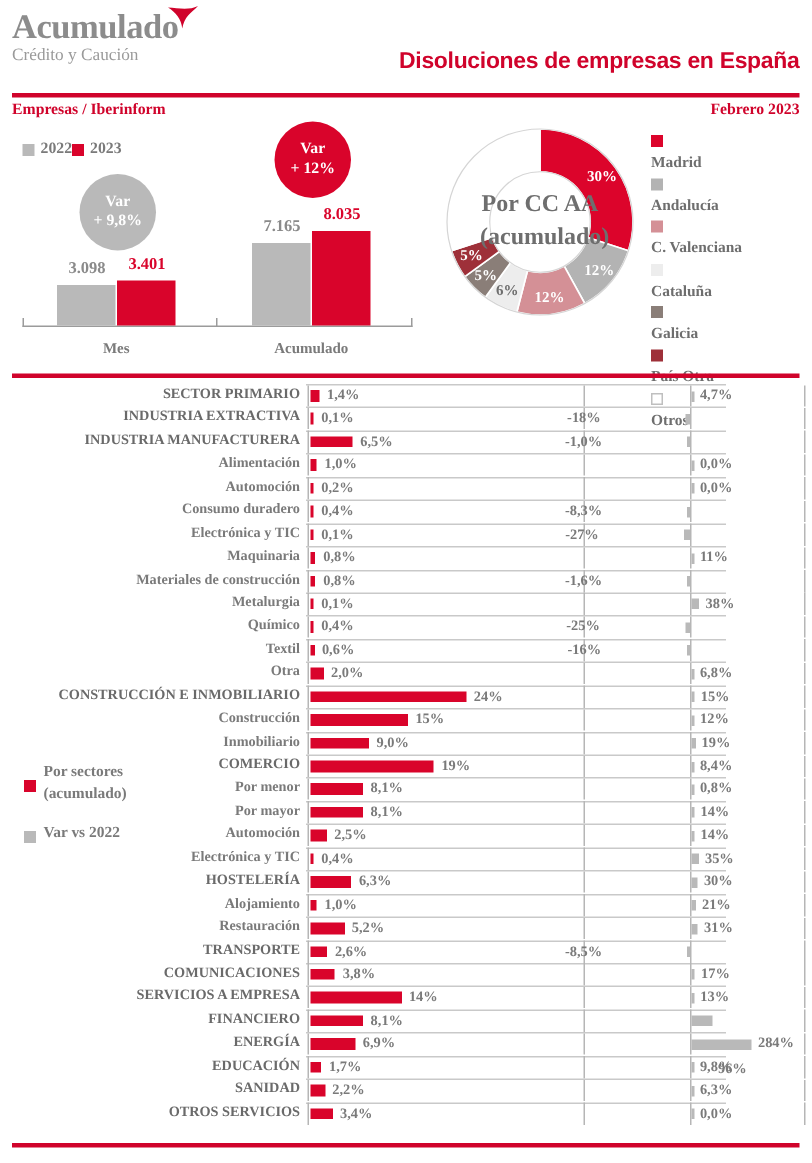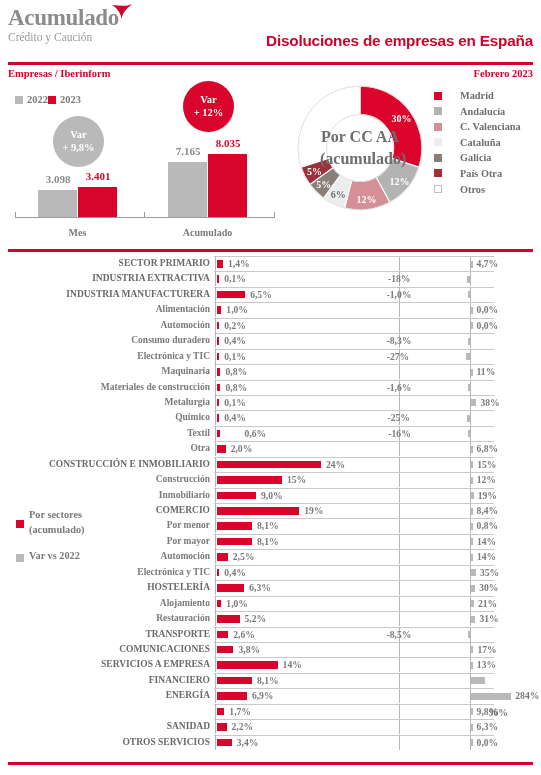--- a/index.html
+++ b/index.html
@@ -97,33 +97,33 @@
   }
   .donut-lbl {
     position: absolute; font-family: "Liberation Serif", serif;
     font-weight: bold; font-size: 10px;
     transform: translate(-50%,-50%); pointer-events: none;
   }
   .donut-legend {
     position: absolute; left: 434px; top: 90px;
     display: flex; flex-direction: column; gap: 4.6px;
   }
-  .dl-row { display: flex; align-items: center; gap: 18px; }
+  .dl-row { display: flex; gap: 5px; flex-direction: column; }
   .dl-sw { width: 8px; height: 8px; flex: none; }
   .dl-tx {
     font-family: "Liberation Serif", serif; font-weight: bold;
     font-size: 10.3px; color: #6E6E6E; white-space: nowrap;
   }
 
   
   .rule-mid {
     position: absolute; left: 8px; right: 8px; top: 249px;
     height: 2.5px; background: #D0032B;
   }
-  .table { position: absolute; left: 14px; top: 256px; width: 488px; }
+  .table { position: absolute; left: 4px; top: 256px; width: 488px; }
   .trow { position: relative; height: 15.45px; }
   .trow .hl {
     position: absolute; left: 200px; right: 8px; top: 0;
     height: 0.8px; background: #C9C9C9;
   }
   .t-label {
     position: absolute; left: 0; width: 196px; top: 2px;
     text-align: right; font-family: "Liberation Serif", serif;
     font-weight: bold; font-size: 9.5px; color: #7A7A7A;
     white-space: nowrap; overflow: visible;
@@ -413,21 +413,21 @@
       <div class="vval" style="left: auto; right: 92.124px;">-25%</div>
     </div>
     <div class="trow">
       <div class="hl"></div>
       <div class="t-label">Textil</div>
       <div class="sep-v sep-left"></div>
       <div class="sep-v sep-mid"></div>
       <div class="sep-v sep-zero"></div>
       <div class="sep-v sep-right"></div>
       <div class="sbar" style="width: 2.598px;"></div>
-      <div class="sval" style="left: 210.598px; margin-left: 20px;">0,6%</div>
+      <div class="sval" style="left: 210.598px;">0,6%</div>
       <div class="vbar" style="left: 453.728px; width: 2.272px;"></div>
       <div class="vval" style="left: auto; right: 91.272px;">-16%</div>
     </div>
     <div class="trow">
       <div class="hl"></div>
       <div class="t-label">Otra</div>
       <div class="sep-v sep-left"></div>
       <div class="sep-v sep-mid"></div>
       <div class="sep-v sep-zero"></div>
       <div class="sep-v sep-right"></div>
@@ -623,20 +623,21 @@
       <div class="sep-v sep-mid"></div>
       <div class="sep-v sep-zero"></div>
       <div class="sep-v sep-right"></div>
       <div class="sbar" style="width: 29.877px;"></div>
       <div class="sval" style="left: 237.877px;">6,9%</div>
       <div class="vbar" style="left: 457px; width: 40.328px;"></div>
       <div class="vval" style="left: 501.328px;">284%</div>
     </div>
     <div class="trow">
       <div class="hl"></div>
+      <div class="t-label major">EDUCACIÓN</div>
       <div class="sep-v sep-left"></div>
       <div class="sep-v sep-mid"></div>
       <div class="sep-v sep-zero"></div>
       <div class="sep-v sep-right"></div>
       <div class="sbar" style="width: 7.361px;"></div>
       <div class="sval" style="left: 215.361px;">1,7%</div>
       <div class="vbar" style="left: 457px; width: 1.6px;"></div>
       <div class="vval" style="left: 462.6px;">9,8%</div>
     </div>
     <div class="trow">

